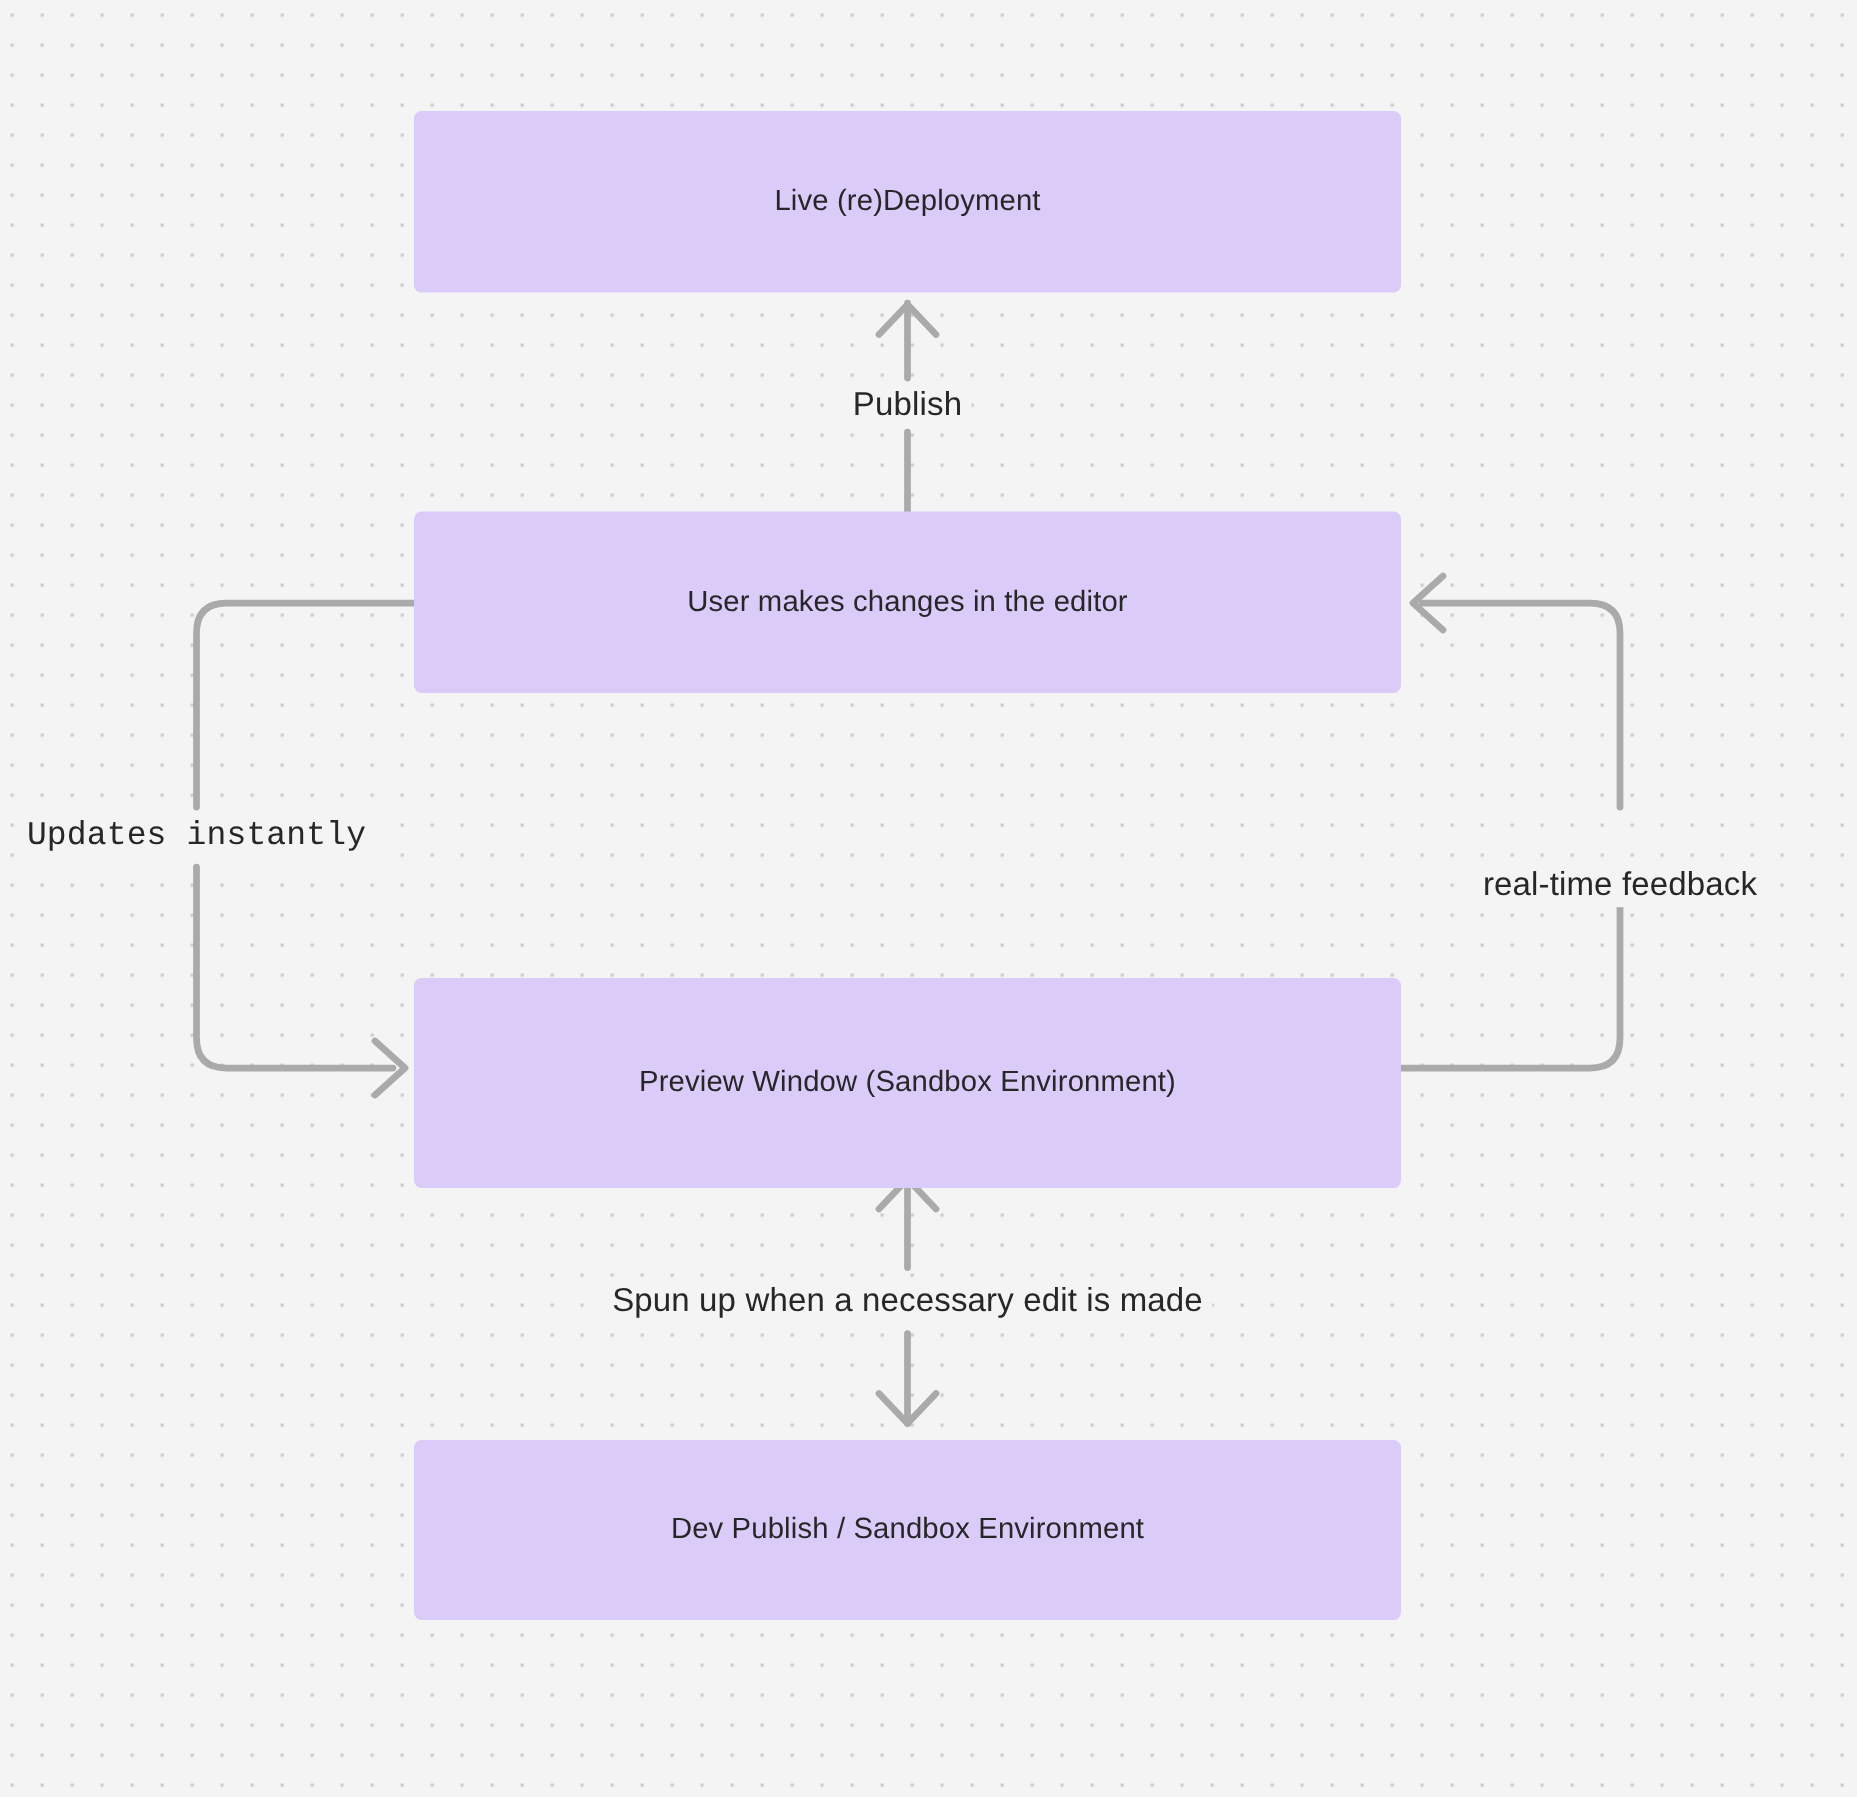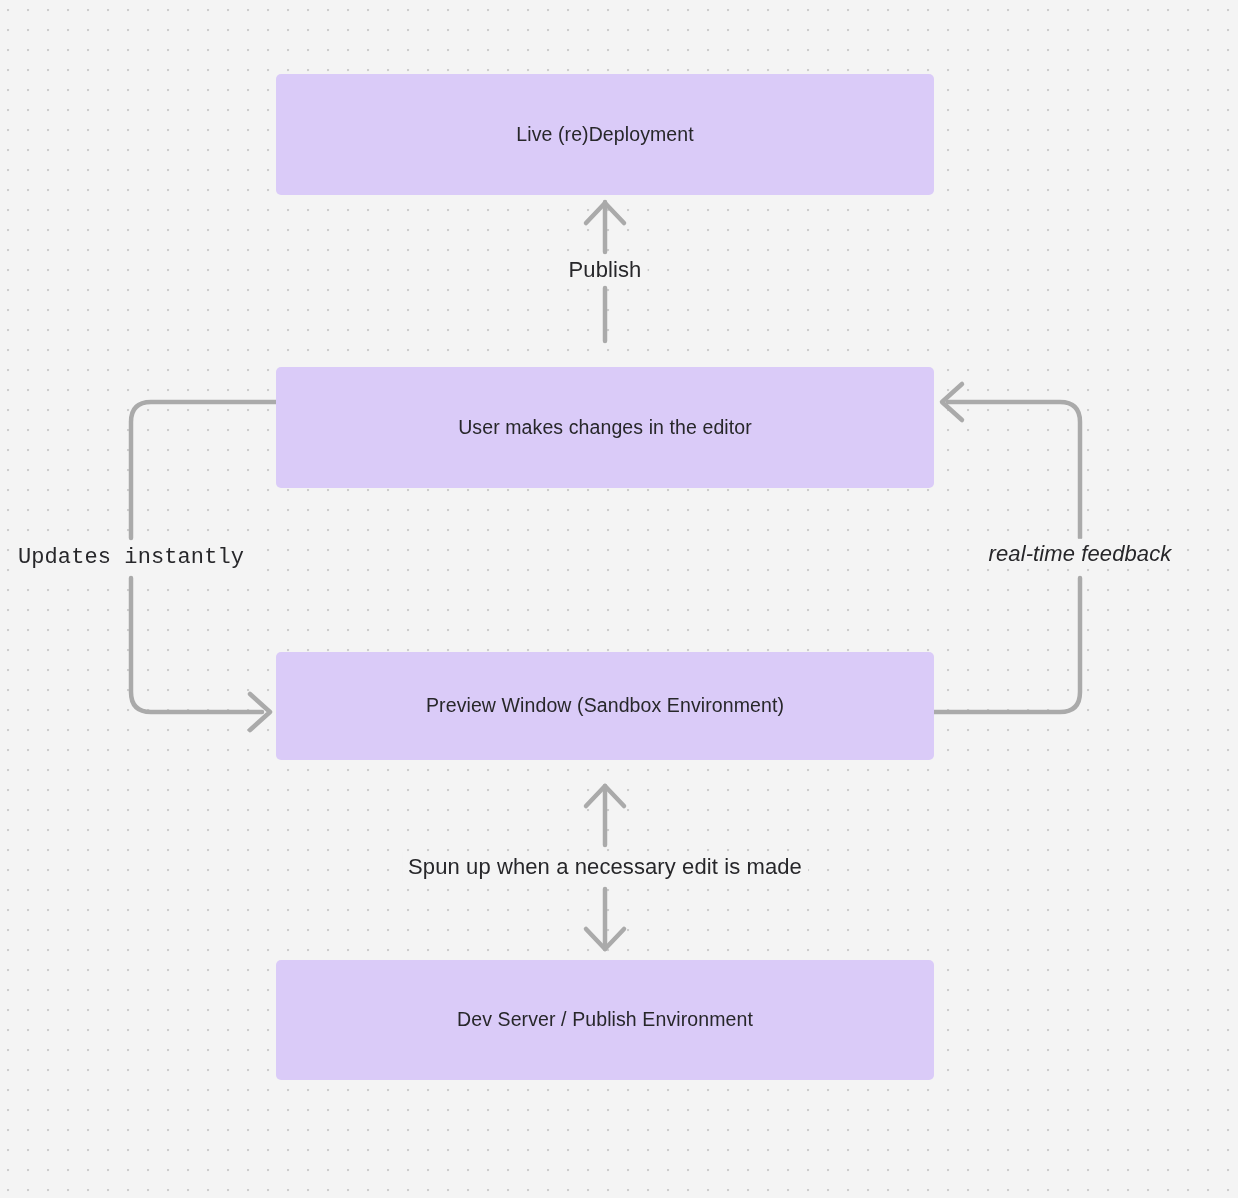--- a/index.html
+++ b/index.html
@@ -59,28 +59,28 @@
     letter-spacing: 0.1px;
     line-height: 1.2;
     white-space: nowrap;
     background: #f4f4f4;
     padding: 2px 6px;
     transform: translate(-50%, -50%);
   }
 
   
   #node-live        { left: 276px; top: 74px;  width: 658px; height: 121px; align-items: center; }
-  #node-user-edits  { left: 276px; top: 341px; width: 658px; height: 121px; margin-top: 26px; }
-  #node-preview     { left: 276px; top: 652px; width: 658px; height: 108px; }
+  #node-user-edits  { left: 276px; top: 341px; width: 658px; height: 121px; }
+  #node-preview     { left: 276px; top: 652px; width: 658px; height: 140px; }
   #node-devserver   { left: 276px; top: 960px; width: 658px; height: 120px; }
 
   
   #label-publish     { left: 605px;  top: 270px; }
   #label-updates     { left: 131px;  top: 558px; font-family: Liberation Mono, monospace; }
-  #label-realtime    { left: 1080px; top: 554px; font-style: italic; }
+  #label-realtime    { left: 1080px; top: 590px; }
   #label-spunup      { left: 605px;  top: 867px; }
 </style>
 </head>
 <body>
 
 <div id="canvas">
 
   <svg id="edge-layer" width="1238" height="1198" viewBox="0 0 1238 1198" fill="none">
 
     <g>
@@ -126,21 +126,21 @@
 
   <div class="node" id="node-user-edits">
     <span class="node-label">User makes changes in the editor</span>
   </div>
 
   <div class="node" id="node-preview">
     <span class="node-label">Preview Window (Sandbox Environment)</span>
   </div>
 
   <div class="node" id="node-devserver">
-    <span class="node-label">Dev Server / Publish Environment</span>
+    <span class="node-label">Dev Publish / Sandbox Environment</span>
   </div>
 
   <div class="edge-label" id="label-publish">Publish</div>
 
   <div class="edge-label" id="label-updates">Updates instantly</div>
 
   <div class="edge-label" id="label-realtime">real-time feedback</div>
 
   <div class="edge-label" id="label-spunup">Spun up when a necessary edit is made</div>
 

